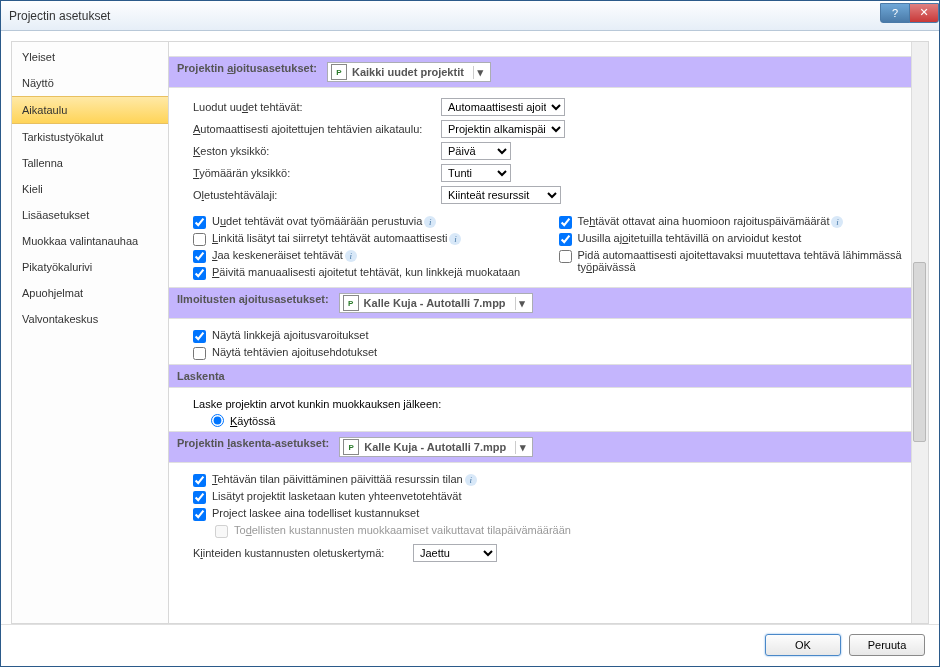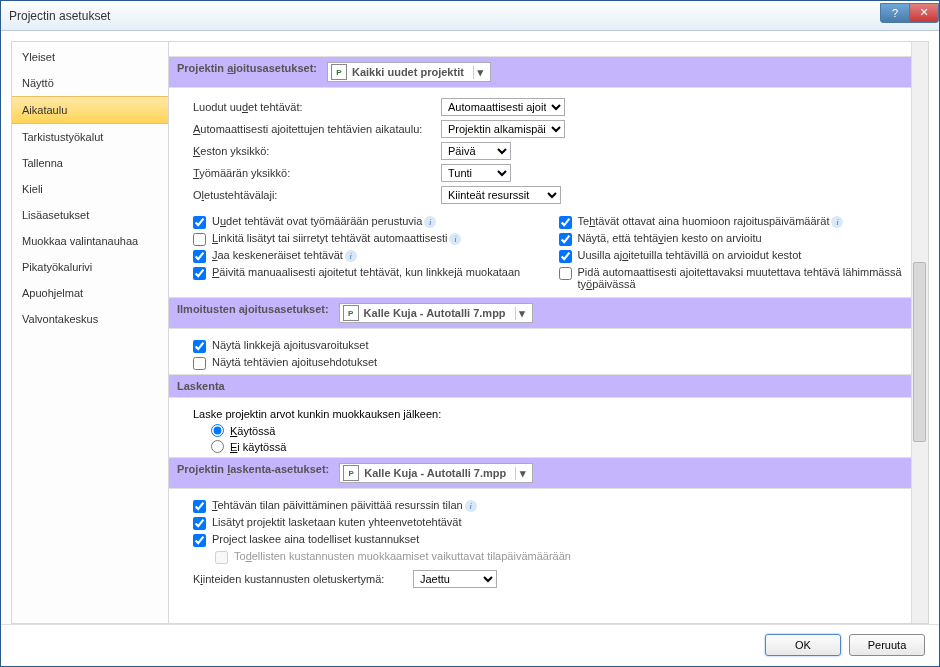--- a/index.html
+++ b/index.html
@@ -119,24 +119,20 @@
               <label><u>P</u>äivitä manuaalisesti ajoitetut tehtävät, kun linkkejä muokataan</label>
             </div>
         </div>
         <div class="col">
           <div class="chk">
               <input type="checkbox" checked="" style="">
               <label>Te<u>h</u>tävät ottavat aina huomioon rajoituspäivämäärät<span class="info-icon">i</span></label>
             </div>
           <div class="chk">
               <input type="checkbox" checked="" style="">
-              <label>Näytä, että tehtä<u>v</u>ien kesto on arvioitu</label>
-            </div>
-          <div class="chk">
-              <input type="checkbox" checked="" style="">
               <label>Uusilla aj<u>o</u>itetuilla tehtävillä on arvioidut kestot</label>
             </div>
           <div class="chk">
               <input type="checkbox" style="">
               <label>Pidä automaattisesti ajoitettavaksi muutettava tehtävä lähimmässä ty<u>ö</u>päivässä</label>
             </div>
         </div>
       </div>
 
       <div class="section-head">
@@ -157,24 +153,20 @@
         </div>
 
       <div class="section-head">
         <span>Laskenta</span>
       </div>
       <div style="margin:4px 0 4px 10px">Laske projektin arvot kunkin muokkauksen jälkeen:</div>
       <div class="radio-row">
           <input type="radio" name="calc" checked="" style="">
           <label><u>K</u>äytössä</label>
         </div>
-      <div class="radio-row">
-          <input type="radio" name="calc" style="">
-          <label><u>E</u>i käytössä</label>
-        </div>
 
       <div class="section-head">
         <span>Projektin <u>l</u>askenta-asetukset:</span>
         <span class="file-select">
           <span class="mpp-icon">P</span>
           <span>Kalle Kuja - Autotalli 7.mpp</span>
           <span class="dd">▾</span>
         </span>
       </div>
       <div class="chk">

